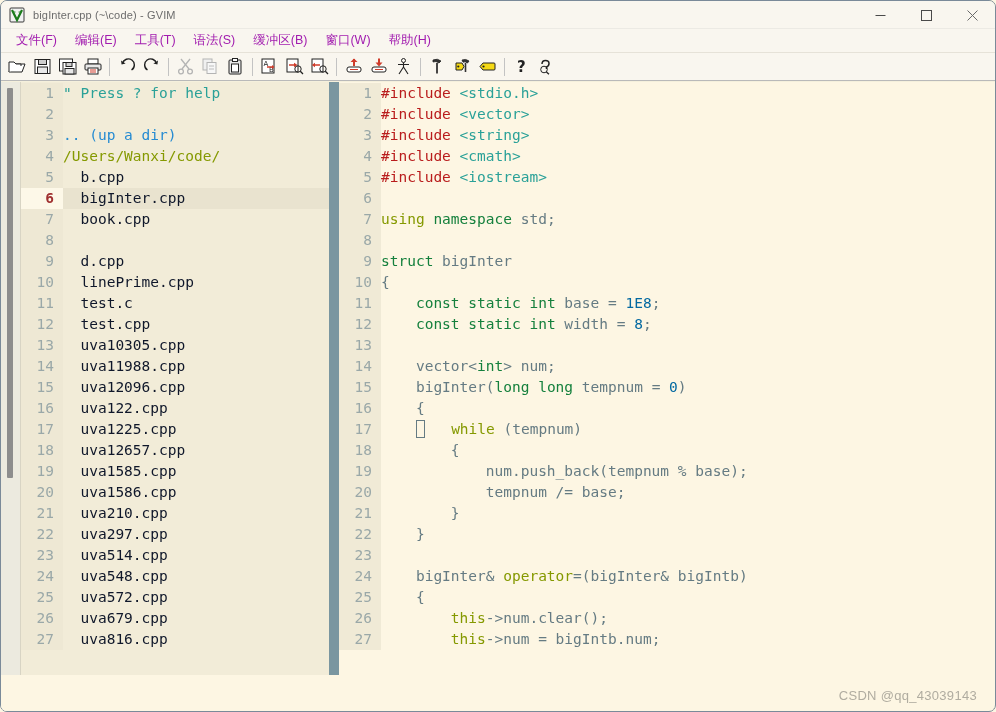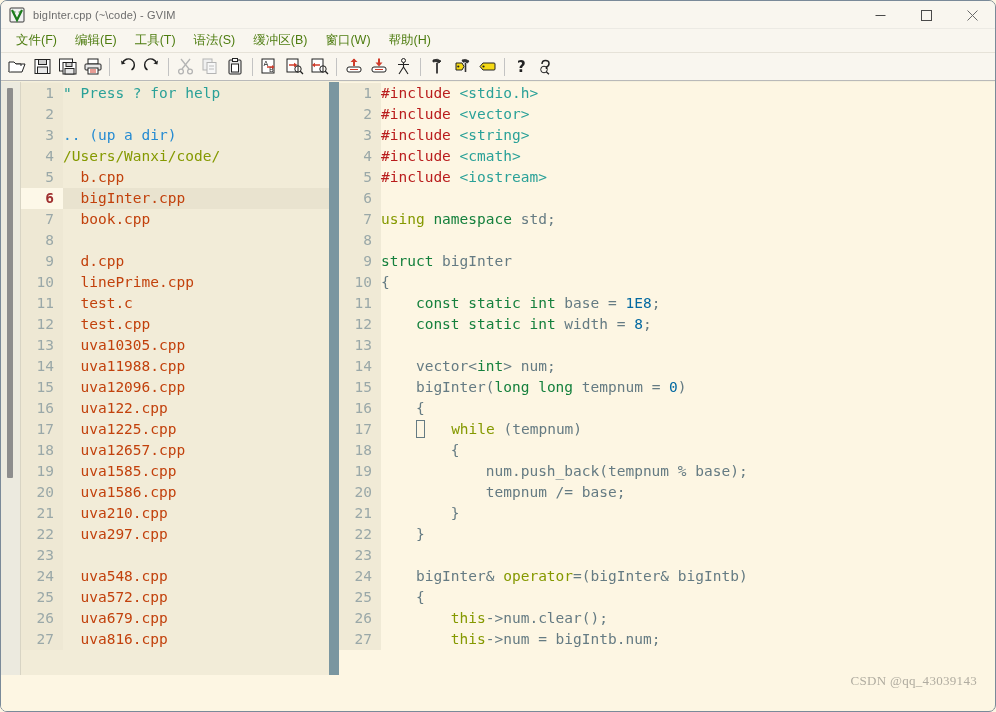--- a/index.html
+++ b/index.html
@@ -53,21 +53,21 @@
   .menubar {
     height: 24px;
     background: #f9f6ef;
     display: flex;
     align-items: center;
     padding-left: 6px;
     border-bottom: 1px solid #e6e2d8;
   }
   .menu-item {
     font-size: 12.5px;
-    color: #4d7c0f;
+    color: #a21caf;
     padding: 2px 9px;
     font-family: "Liberation Sans", sans-serif;
     white-space: nowrap;
   }
 
   
   .toolbar {
     height: 28px;
     background: #f9f6ef;
     display: flex;
@@ -158,21 +158,21 @@
   .c-comment  { color: #2aa198; }
   .c-pre      { color: #b91c1c; }
   .c-string   { color: #2aa198; }
   .c-kw       { color: #15803d; }
   .c-func     { color: #859900; }
   .c-num      { color: #0369a1; }
   .c-plain    { color: #657b83; }
   .c-stmt     { color: #859900; }
   .c-dir      { color: #859900; }
   .c-updir    { color: #268bd2; }
-  .c-file     { color: #c2410c; }
+  .c-file     { color: #0f172a; }
 
   .cursorblk {
     display: inline-block;
     width: 9px; height: 18px;
     border: 1.6px solid #657b83;
     vertical-align: -4px;
     box-sizing: border-box;
   }
 
   
@@ -219,24 +219,24 @@
     font-weight: bold;
     display: flex; align-items: center;
     padding: 0 9px;
     gap: 8px;
     flex: none;
   }
 
   
   .watermark {
     position: absolute;
-    right: 18px; bottom: 22px;
+    right: 18px; bottom: 8px;
     font-size: 13px;
     color: #b0aca0;
-    font-family: Liberation Serif, serif;
+    font-family: Liberation Sans, sans-serif;
     letter-spacing: .3px;
   }
   .bottom-strip {
     position: absolute;
     left: 0; right: 0; bottom: 0; height: 36px;
     background: #fdf6e3;
   }
 </style>
 </head>
 <body>
@@ -473,21 +473,21 @@
           <div class="line"><span class="lnum">13</span><span class="ltext c-file">  uva10305.cpp</span></div>
           <div class="line"><span class="lnum">14</span><span class="ltext c-file">  uva11988.cpp</span></div>
           <div class="line"><span class="lnum">15</span><span class="ltext c-file">  uva12096.cpp</span></div>
           <div class="line"><span class="lnum">16</span><span class="ltext c-file">  uva122.cpp</span></div>
           <div class="line"><span class="lnum">17</span><span class="ltext c-file">  uva1225.cpp</span></div>
           <div class="line"><span class="lnum">18</span><span class="ltext c-file">  uva12657.cpp</span></div>
           <div class="line"><span class="lnum">19</span><span class="ltext c-file">  uva1585.cpp</span></div>
           <div class="line"><span class="lnum">20</span><span class="ltext c-file">  uva1586.cpp</span></div>
           <div class="line"><span class="lnum">21</span><span class="ltext c-file">  uva210.cpp</span></div>
           <div class="line"><span class="lnum">22</span><span class="ltext c-file">  uva297.cpp</span></div>
-          <div class="line"><span class="lnum">23</span></div>
+          <div class="line"><span class="lnum">23</span><span class="ltext c-file">  uva514.cpp</span></div>
           <div class="line"><span class="lnum">24</span><span class="ltext c-file">  uva548.cpp</span></div>
           <div class="line"><span class="lnum">25</span><span class="ltext c-file">  uva572.cpp</span></div>
           <div class="line"><span class="lnum">26</span><span class="ltext c-file">  uva679.cpp</span></div>
           <div class="line"><span class="lnum">27</span><span class="ltext c-file">  uva816.cpp</span></div>
         </div>
       <div class="statusline">
         <div class="st-netrw">C:\Users\Wanxi\code</div>
       </div>
     </div>
 

